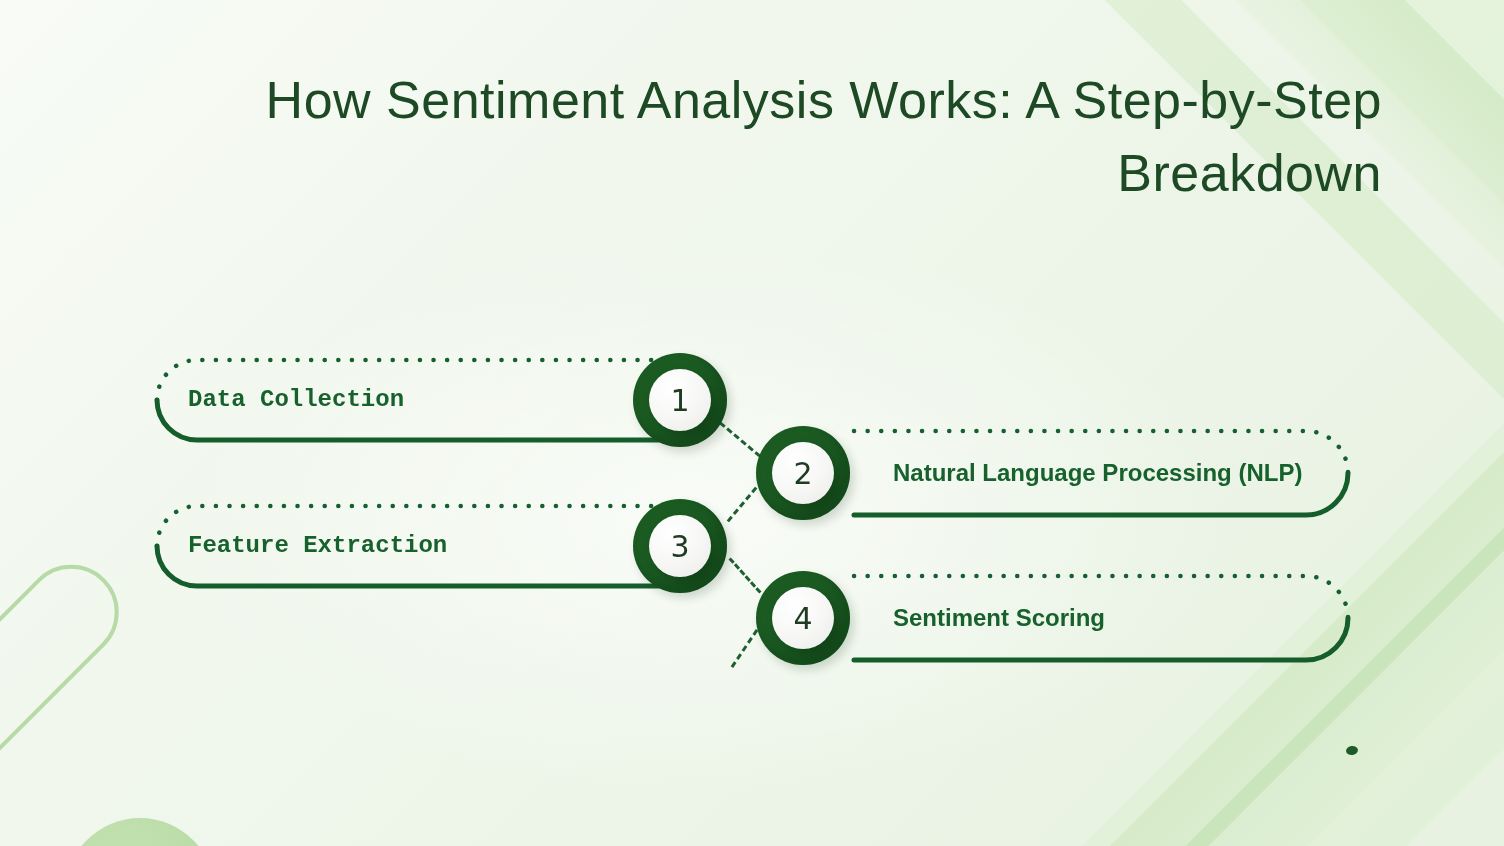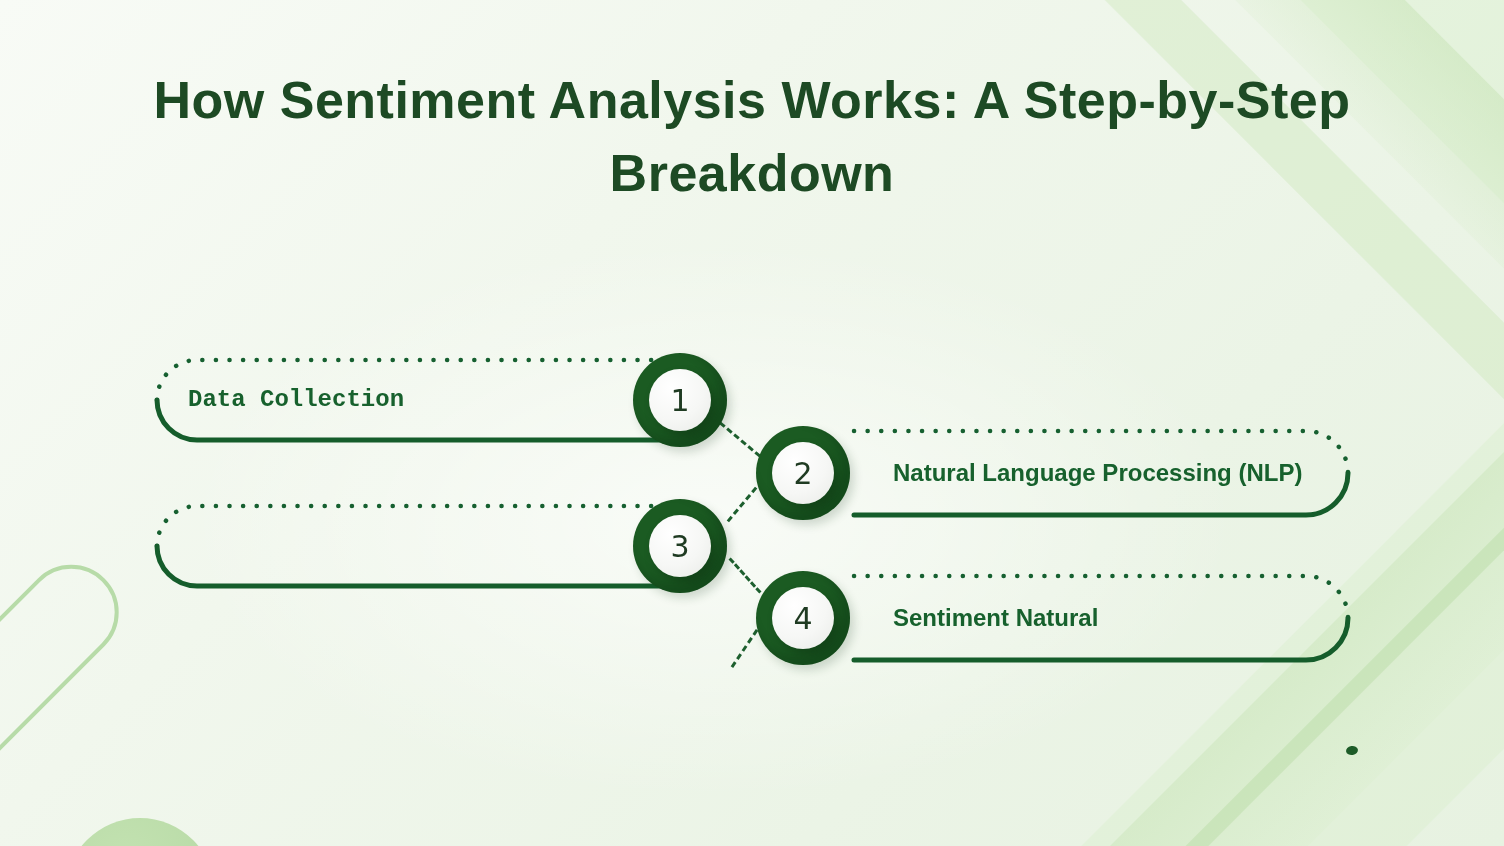--- a/index.html
+++ b/index.html
@@ -33,22 +33,22 @@
     background:radial-gradient(circle at 40% 30%, #c3e2b1, #b4d8a3);
   }
   .tiny-dot {
     position:absolute; left:1346px; top:746px; width:12px; height:9px; border-radius:50%;
     background:#1d5c28; transform:rotate(-10deg);
   }
 
   
   .title {
     position:absolute; top:64px; left:50%; transform:translateX(-50%);
-    width:1260px; text-align:center;
-    font-size:52px; line-height:1.4; font-weight:bold; letter-spacing:0.5px;
+    width:1260px; text-align:right;
+    font-size:52px; line-height:1.4; font-weight:normal; letter-spacing:0.5px;
     color:#1d4a24;
   }
 
   
   .pill { position:absolute; }
   .pill svg { position:absolute; left:0; top:0; overflow:visible; }
   .pill-left  { width:578px; height:88px; }
   .pill-right { width:601px; height:96px; }
 
   .pill-label {
@@ -130,33 +130,34 @@
         <span class="badge-number">2</span>
       </div>
     </div>
   </div>
 
   <div class="pill pill-left" style="left:150px; top:502px;">
     <svg width="578" height="88" viewBox="0 0 578 88">
       <path class="stroke-dots" d="M 7 44 A 40 40 0 0 1 47 4 H 545"></path>
       <path class="stroke-solid" d="M 7 44 A 40 40 0 0 0 47 84 H 545"></path>
     </svg>
+    <div class="pill-label">Feature Extraction</div>
     <div class="badge">
       <div class="badge-inner">
         <span class="badge-number">3</span>
       </div>
     </div>
   </div>
 
   <div class="pill pill-right" style="left:756px; top:570px;">
     <svg width="601" height="96" viewBox="0 0 601 96">
       <path class="stroke-dots" d="M 98 6 H 550 A 42 42 0 0 1 592 48"></path>
       <path class="stroke-solid" d="M 592 48 A 42 42 0 0 1 550 90 H 98"></path>
     </svg>
-    <div class="pill-label">Sentiment Natural</div>
+    <div class="pill-label">Sentiment Scoring</div>
     <div class="badge">
       <div class="badge-inner">
         <span class="badge-number">4</span>
       </div>
     </div>
   </div>
 
 
 </div>
 

